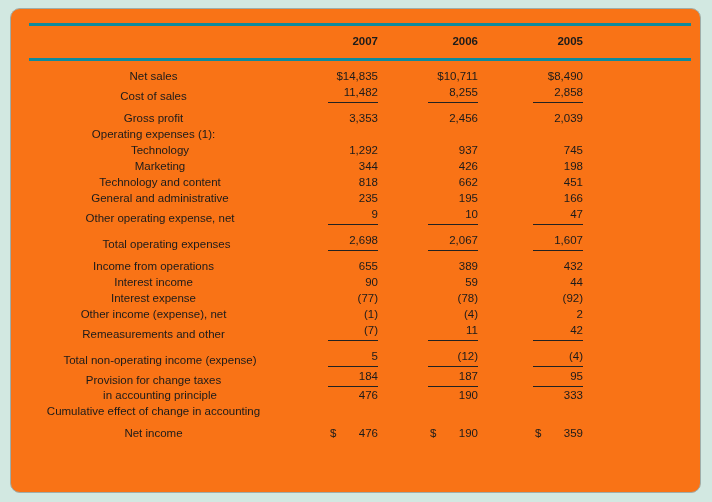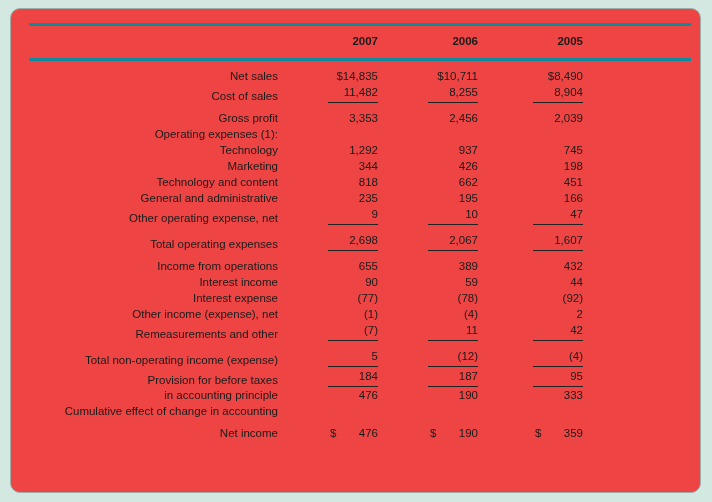--- a/index.html
+++ b/index.html
@@ -14,21 +14,21 @@
     color: #1b1b1b;
     position: relative;
     overflow: hidden;
   }
   .panel {
     position: absolute;
     left: 10px;
     top: 8px;
     width: 691px;
     height: 485px;
-    background: #ef4444;
+    background: #f97316;
     border: 1.5px solid #9fada9;
     border-radius: 10px;
     box-sizing: border-box;
   }
   .content {
     position: absolute;
     left: 18px;
     top: 14px;
     width: 662px;
   }
@@ -63,21 +63,21 @@
     text-align: right;
   }
   tbody td {
     padding: 1px 0 2px 0;
     vertical-align: bottom;
     white-space: nowrap;
   }
   tbody tr:first-child td { padding-top: 9px; }
   tbody tr.gap td  { padding-top: 7px; }
   tbody tr.cont td { padding-top: 0; margin-top: 32px; }
-  td.label { text-align: right; overflow: hidden; }
+  td.label { text-align: center; overflow: hidden; }
   td.label.ind1 { padding-left: 13px; }
   td.label.ind2 { padding-left: 26px; }
   td.num { text-align: right; }
   td.num .wrap {
     display: inline-block;
     min-width: 50px;
     text-align: right;
   }
   td.num .wrap.rule {
     border-bottom: 1.5px solid #222222;
@@ -117,21 +117,21 @@
             <td class="label ind0">Net sales</td>
             <td class="num"><span class="wrap">$14,835</span></td>
             <td class="num"><span class="wrap">$10,711</span></td>
             <td class="num"><span class="wrap">$8,490</span></td>
             <td></td>
           </tr>
           <tr>
             <td class="label ind0">Cost of sales</td>
             <td class="num"><span class="wrap rule">11,482</span></td>
             <td class="num"><span class="wrap rule">8,255</span></td>
-            <td class="num"><span class="wrap rule">8,904</span></td>
+            <td class="num"><span class="wrap rule">2,858</span></td>
             <td></td>
           </tr>
           <tr class="gap">
             <td class="label ind0">Gross profit</td>
             <td class="num"><span class="wrap">3,353</span></td>
             <td class="num"><span class="wrap">2,456</span></td>
             <td class="num"><span class="wrap">2,039</span></td>
             <td></td>
           </tr>
           <tr>
@@ -219,21 +219,21 @@
             <td></td>
           </tr>
           <tr class="gap">
             <td class="label ind1">Total non-operating income (expense)</td>
             <td class="num"><span class="wrap rule">5</span></td>
             <td class="num"><span class="wrap rule">(12)</span></td>
             <td class="num"><span class="wrap rule">(4)</span></td>
             <td></td>
           </tr>
           <tr>
-            <td class="label ind0">Provision for before taxes</td>
+            <td class="label ind0">Provision for change taxes</td>
             <td class="num"><span class="wrap rule">184</span></td>
             <td class="num"><span class="wrap rule">187</span></td>
             <td class="num"><span class="wrap rule">95</span></td>
             <td></td>
           </tr>
           <tr class="cont">
             <td class="label ind1">in accounting principle</td>
             <td class="num"><span class="wrap">476</span></td>
             <td class="num"><span class="wrap">190</span></td>
             <td class="num"><span class="wrap">333</span></td>

